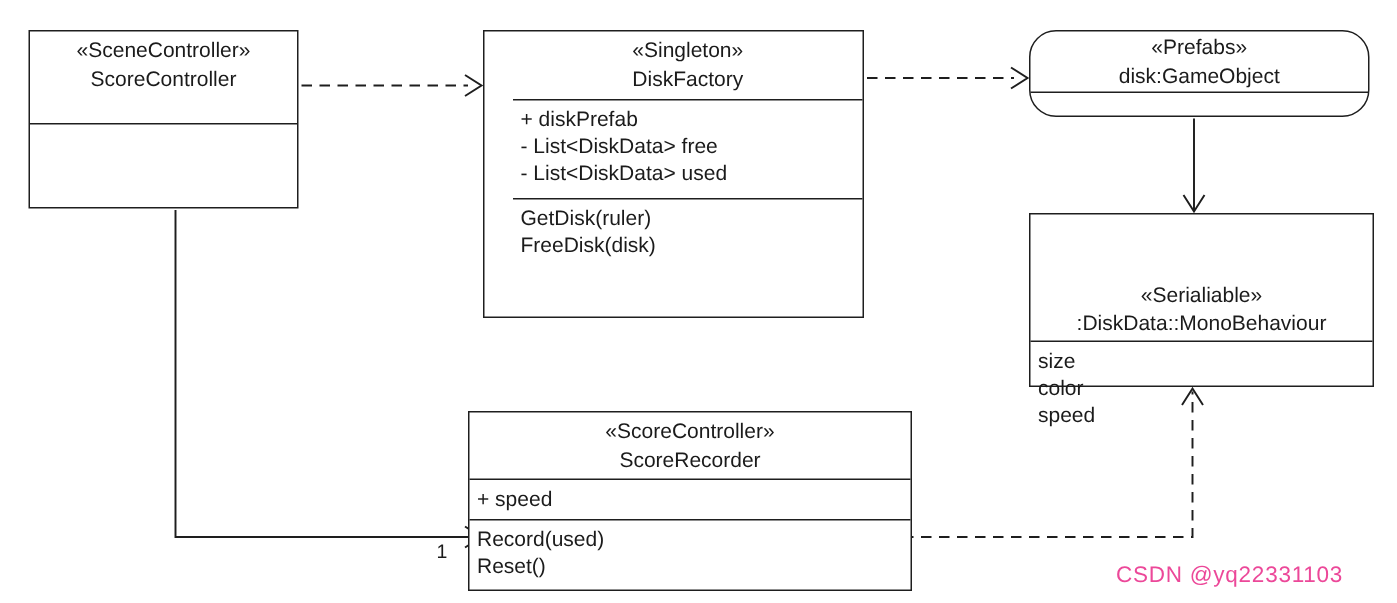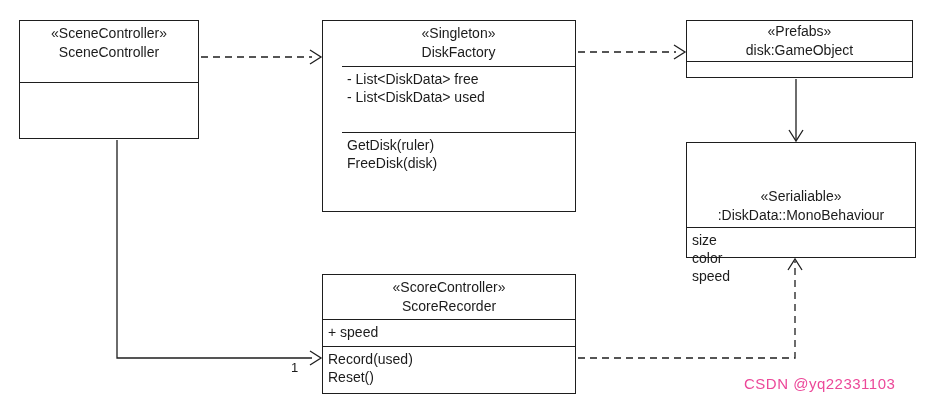--- a/index.html
+++ b/index.html
@@ -63,61 +63,62 @@
     </g>
     <g>
       <polyline class="dash" points="578,358 795,358 795,261"></polyline>
       <polyline class="head" points="788,270 795,259 802,270"></polyline>
     </g>
   </svg>
 
   <div class="uml-box" style="left:19px; top:20px; width:180px; height:119px;gap:16px;">
     <div class="uml-header" style="height:45px;">
       <div>«SceneController»</div>
-      <div>SceneController</div>
+      <div>ScoreController</div>
     </div>
     <div class="uml-section grow"></div>
   </div>
 
   <div class="uml-box" style="left:322px; top:20px; width:254px; height:192px;padding-left:19px;">
     <div class="uml-header" style="height:45px;">
       <div>«Singleton»</div>
       <div>DiskFactory</div>
     </div>
     <div class="uml-section" style="height:66px;">
+      <div>+ diskPrefab</div>
       <div>- List&lt;DiskData&gt; free</div>
       <div>- List&lt;DiskData&gt; used</div>
     </div>
     <div class="uml-section grow">
       <div>GetDisk(ruler)</div>
       <div>FreeDisk(disk)</div>
     </div>
   </div>
 
-  <div class="uml-box" style="left:686px; top:20px; width:227px; height:58px;">
+  <div class="uml-box" style="left:686px; top:20px; width:227px; height:58px;border-radius:18px;">
     <div class="uml-header" style="height:40px; padding-top:1px;">
       <div>«Prefabs»</div>
       <div>disk:GameObject</div>
     </div>
     <div class="uml-section grow"></div>
   </div>
 
   <div class="uml-box" style="left:686px; top:142px; width:230px; height:116px;">
     <div class="uml-header" style="height:42px; padding-top:2px;margin-top:42px;">
       <div>«Serialiable»</div>
       <div>:DiskData::MonoBehaviour</div>
     </div>
     <div class="uml-section grow">
       <div>size</div>
       <div>color</div>
       <div>speed</div>
     </div>
   </div>
 
-  <div class="uml-box" style="left:322px; top:274px; width:254px; height:120px;">
+  <div class="uml-box" style="left:312px; top:274px; width:296px; height:120px;">
     <div class="uml-header" style="height:44px;">
       <div>«ScoreController»</div>
       <div>ScoreRecorder</div>
     </div>
     <div class="uml-section" style="height:27px;">
       <div>+ speed</div>
     </div>
     <div class="uml-section grow">
       <div>Record(used)</div>
       <div>Reset()</div>

